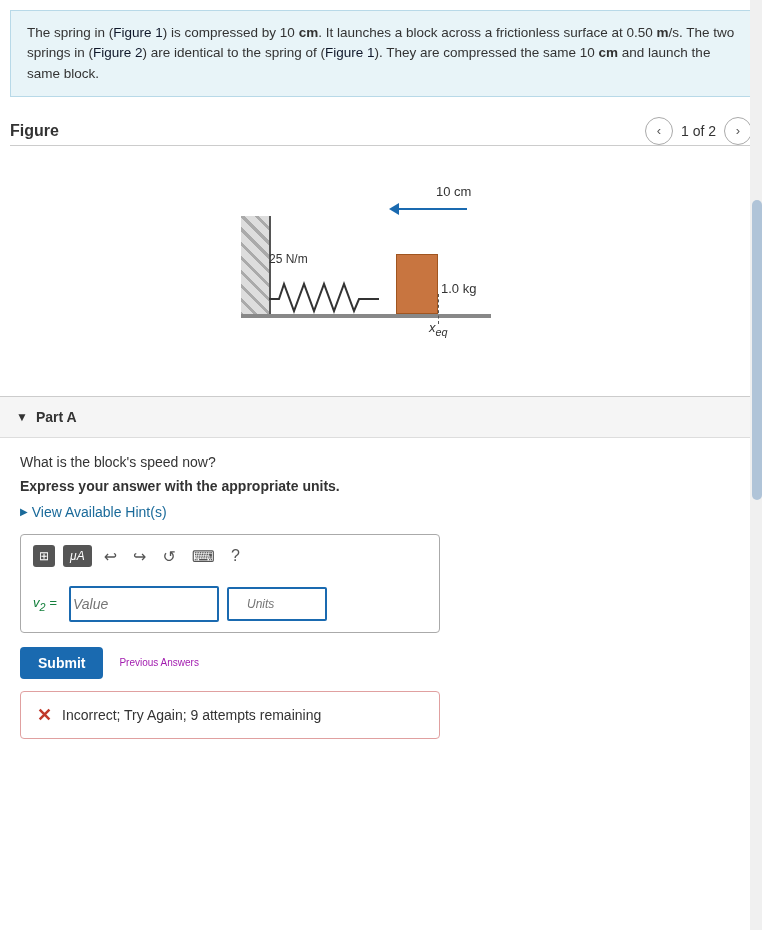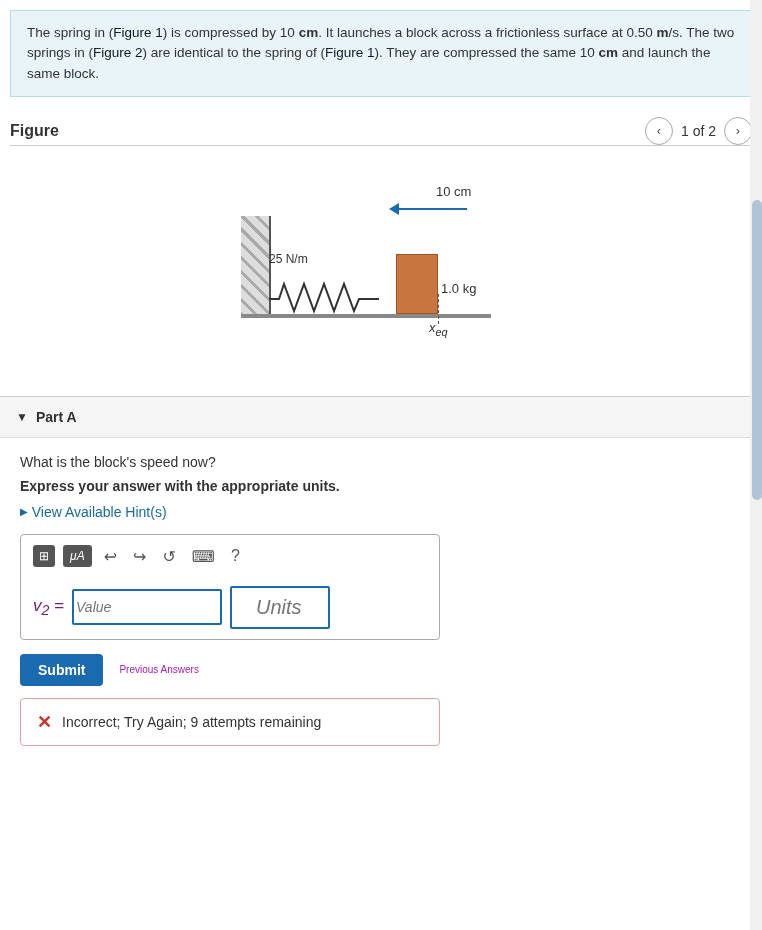--- a/index.html
+++ b/index.html
@@ -264,42 +264,42 @@
       padding: 2px 4px;
     }
 
     .input-row {
       display: flex;
       align-items: center;
       gap: 8px;
     }
 
     .v2-label {
-      font-size: 17px;
-      color: #701a75;
+      font-size: 13px;
+      color: #15803d;
       min-width: 28px;
       font-style: italic;
     }
 
     .value-input {
       border: 2px solid #1a6ab0;
       border-radius: 2px;
       padding: 8px 2px;
       font-size: 14px;
       font-style: italic;
       color: #aaa;
       width: 150px;
       outline: none;
     }
 
     .units-input {
       border: 2px solid #1a6ab0;
       border-radius: 2px;
-      padding: 8px 24px;
-      font-size: 20px;
+      padding: 8px 18px;
+      font-size: 12px;
       font-style: italic;
       color: #aaa;
       width: 100px;
       outline: none;
     }
 
     .action-row {
       display: flex;
       align-items: center;
       gap: 16px;

